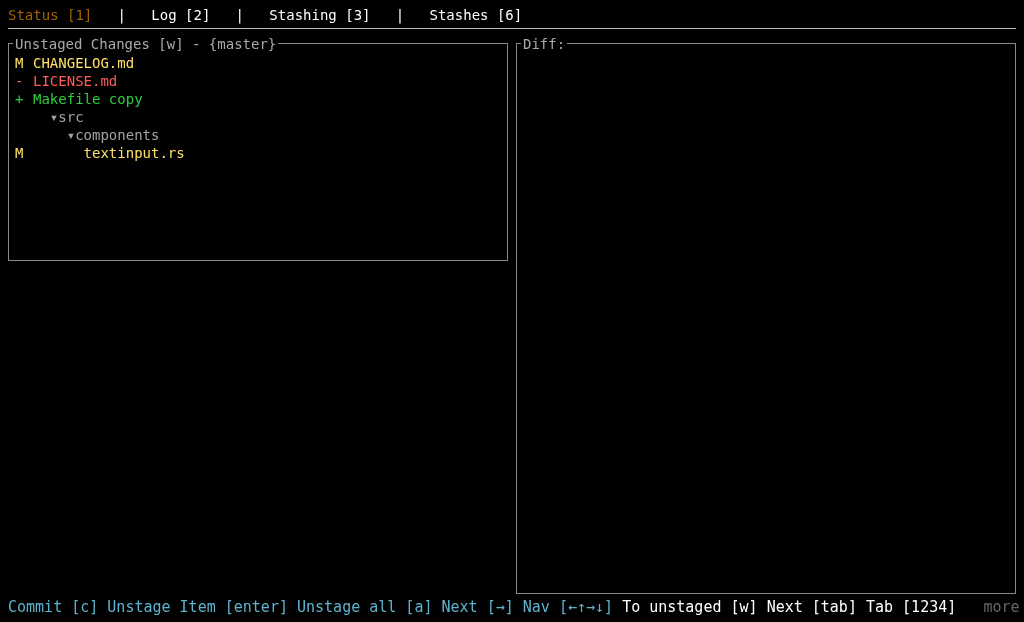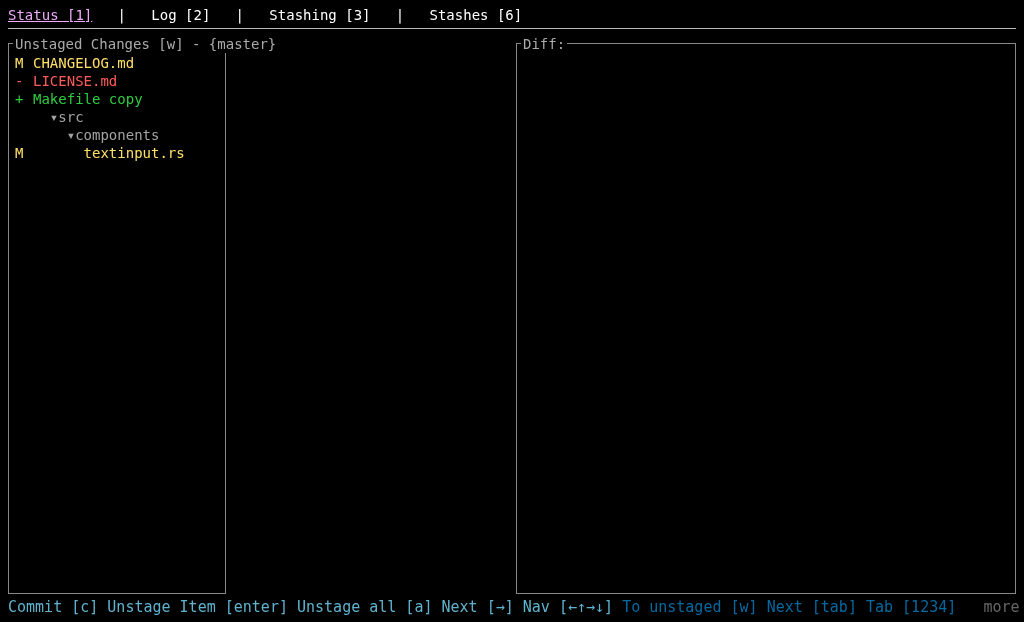--- a/index.html
+++ b/index.html
@@ -27,22 +27,21 @@
     display: flex;
     align-items: center;
     gap: 0;
     padding: 6px 8px 0 8px;
     color: #fff;
   }
   .tab {
     white-space: pre;
   }
   .tab.active {
-    color: #f0abfc;
-    text-decoration: underline;
+    color: #a16207;
   }
   .tab-sep {
     white-space: pre;
     color: #fff;
   }
   .tab-rule {
     margin: 4px 8px 0 8px;
     height: 1px;
     background: #bbb;
   }
@@ -51,21 +50,21 @@
   .main {
     flex: 1;
     display: flex;
     gap: 8px;
     padding: 6px 8px 0 8px;
     min-height: 0;
   }
   .left-col {
     width: 500px;
     display: flex;
-    flex-direction: row;
+    flex-direction: column;
     gap: 10px;
     min-height: 0;
   }
   .right-col {
     flex: 1;
     min-height: 0;
     display: flex;
   }
 
   
@@ -110,21 +109,21 @@
 
   
   .footer {
     padding: 4px 16px 6px 8px;
     display: flex;
     white-space: pre;
     color: #5fb3ce;
     font-size: 15px;
     overflow: hidden;
   }
-  .footer .white { color: #0369a1; }
+  .footer .white { color: #ffffff; }
   .footer .dim { color: #666; text-align: right; }
   .footer .arrows { color: #5fb3ce; }
 </style>
 </head>
 <body>
 
 <div class="tabs">
   <span class="tab active">Status [1]</span>
   <span class="tab-sep">   |   </span>
   <span class="tab">Log [2]</span>

